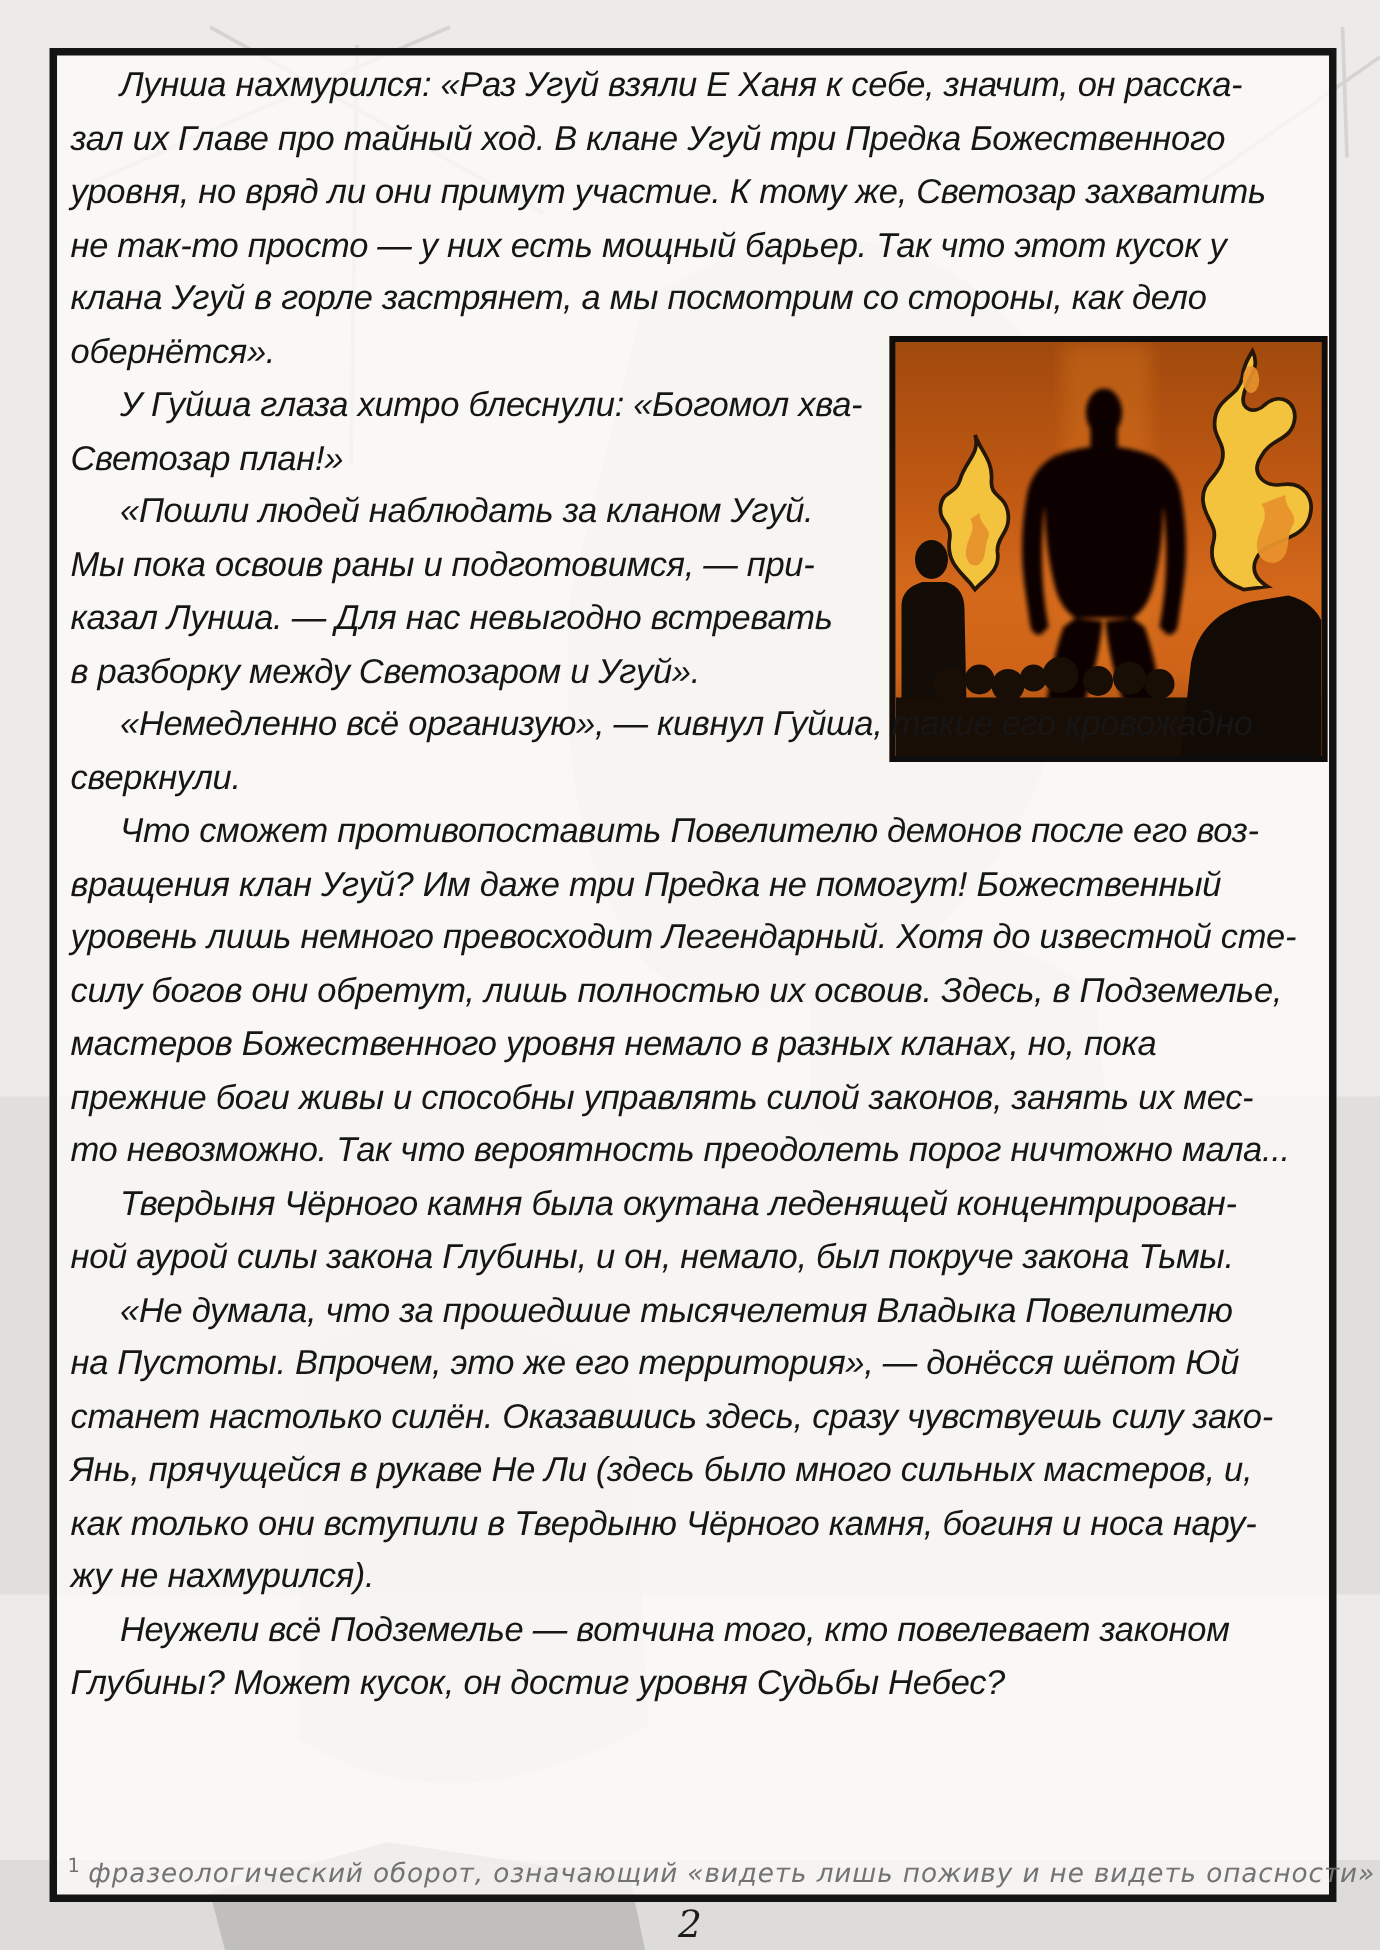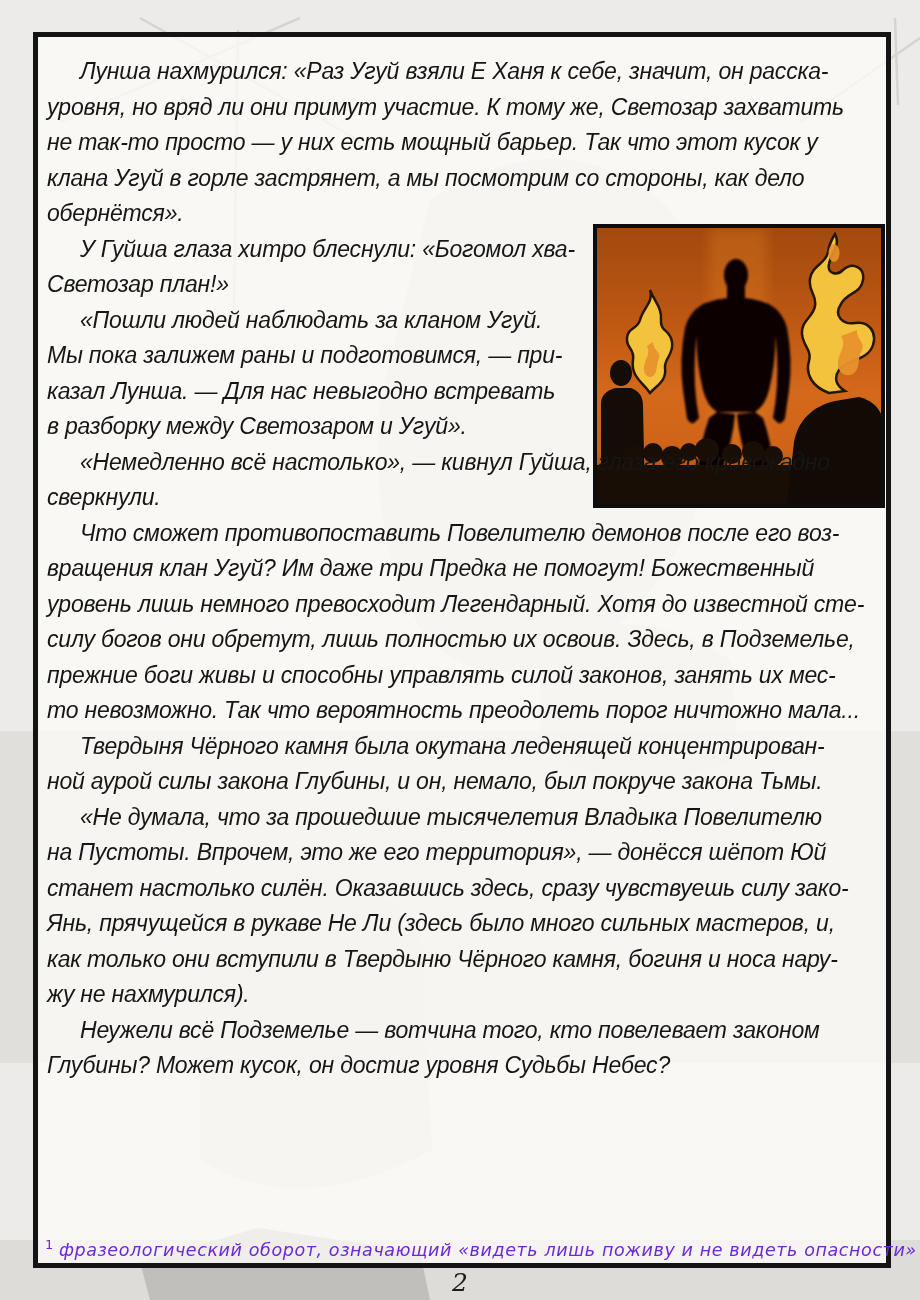--- a/index.html
+++ b/index.html
@@ -9,31 +9,31 @@
   }
   .bg-art{position:absolute;left:0;top:0;}
   .frame{
     position:absolute;left:33px;top:32px;width:848px;height:1226px;
     border:5px solid #141414;background:rgba(252,251,249,0.78);
   }
   .illustration{
     position:absolute;left:555px;top:187px;width:284px;height:276px;
     border:4px solid #0d0d0d;background:#cc6418;overflow:hidden;
   }
-  .text-block{position:absolute;left:9px;top:17px;width:832px;}
+  .text-block{position:absolute;left:9px;top:2px;width:832px;}
   .line{
     height:35.5px;line-height:35.5px;font-size:23px;white-space:nowrap;
     font-style:italic;letter-spacing:-0.2px;color:#161616;
     font-family:"Liberation Sans",sans-serif;
   }
   .line.first{padding-left:33px;}
   .footnote{
     position:absolute;left:7px;bottom:3px;white-space:nowrap;
     font-family:"DejaVu Sans",sans-serif;font-style:italic;
-    font-size:17.5px;letter-spacing:0.6px;color:#6d28d9;
+    font-size:17.5px;letter-spacing:0.6px;color:#737373;
   }
   .footnote sup{font-size:13px;margin-right:5px;font-style:normal;}
   .page-number{
     position:absolute;left:0;right:0;top:1268px;text-align:center;
     font-family:"DejaVu Serif",serif;font-style:italic;font-size:25px;color:#1c1c1c;
   }
 </style>
 </head>
 <body>
 
@@ -117,36 +117,38 @@
           <circle cx="176" cy="228" r="10"></circle>
           <rect x="0" y="237" width="284" height="39"></rect>
         </g>
 
         <path fill="#120a05" d="M190,276 L197,214 C201,192 216,178 238,173 L262,169 C274,172 281,179 284,186 L284,276 Z"></path>
       </svg>
     </div>
 
     <div class="text-block">
         <div class="line first">Лунша нахмурился: «Раз Угуй взяли Е Ханя к себе, значит, он расска-</div>
+        <div class="line">зал их Главе про тайный ход. В клане Угуй три Предка Божественного</div>
         <div class="line">уровня, но вряд ли они примут участие. К тому же, Светозар захватить</div>
         <div class="line">не так-то просто — у них есть мощный барьер. Так что этот кусок у</div>
         <div class="line">клана Угуй в горле застрянет, а мы посмотрим со стороны, как дело</div>
         <div class="line">обернётся».</div>
         <div class="line first">У Гуйша глаза хитро блеснули: «Богомол хва-</div>
         <div class="line">Светозар план!»</div>
         <div class="line first">«Пошли людей наблюдать за кланом Угуй.</div>
-        <div class="line">Мы пока залижем раны и подготовимся, — при-</div>
+        <div class="line">Мы пока освоив раны и подготовимся, — при-</div>
         <div class="line">казал Лунша. — Для нас невыгодно встревать</div>
         <div class="line">в разборку между Светозаром и Угуй».</div>
-        <div class="line first">«Немедленно всё настолько», — кивнул Гуйша, глаза его кровожадно</div>
+        <div class="line first">«Немедленно всё организую», — кивнул Гуйша, такие его кровожадно</div>
         <div class="line">сверкнули.</div>
         <div class="line first">Что сможет противопоставить Повелителю демонов после его воз-</div>
         <div class="line">вращения клан Угуй? Им даже три Предка не помогут! Божественный</div>
         <div class="line">уровень лишь немного превосходит Легендарный. Хотя до известной сте-</div>
         <div class="line">силу богов они обретут, лишь полностью их освоив. Здесь, в Подземелье,</div>
+        <div class="line">мастеров Божественного уровня немало в разных кланах, но, пока</div>
         <div class="line">прежние боги живы и способны управлять силой законов, занять их мес-</div>
         <div class="line">то невозможно. Так что вероятность преодолеть порог ничтожно мала...</div>
         <div class="line first">Твердыня Чёрного камня была окутана леденящей концентрирован-</div>
         <div class="line">ной аурой силы закона Глубины, и он, немало, был покруче закона Тьмы.</div>
         <div class="line first">«Не думала, что за прошедшие тысячелетия Владыка Повелителю</div>
         <div class="line">на Пустоты. Впрочем, это же его территория», — донёсся шёпот Юй</div>
         <div class="line">станет настолько силён. Оказавшись здесь, сразу чувствуешь силу зако-</div>
         <div class="line">Янь, прячущейся в рукаве Не Ли (здесь было много сильных мастеров, и,</div>
         <div class="line">как только они вступили в Твердыню Чёрного камня, богиня и носа нару-</div>
         <div class="line">жу не нахмурился).</div>

